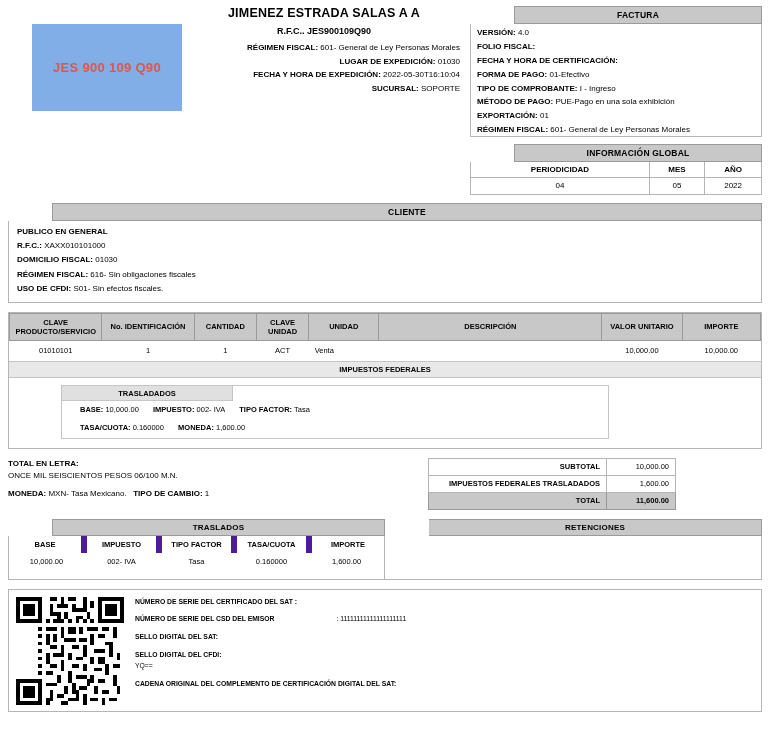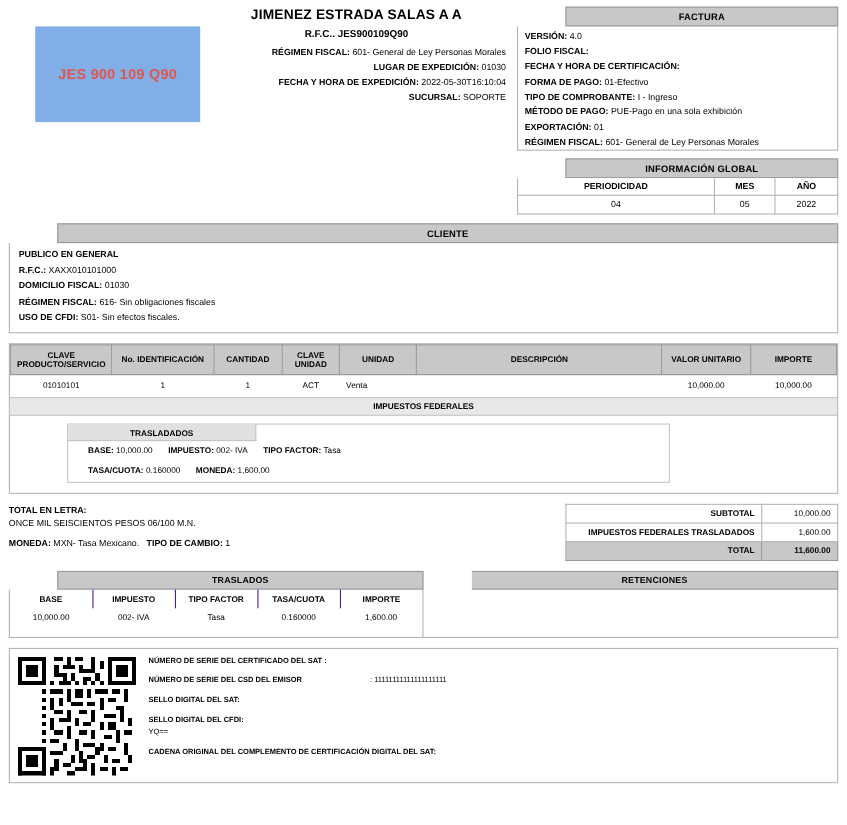--- a/index.html
+++ b/index.html
@@ -207,21 +207,20 @@
     line-height: 1.35;
   }
   .ti-line .lbl { font-weight: bold; }
   .ti-line span.gap { display: inline-block; width: 12px; }
 
   
   .totals-section {
     margin: 9px 8px 0 8px;
     display: flex;
     align-items: flex-start;
-    justify-content: space-between;
   }
   .letra-col {
     width: 420px;
     font-size: 8px;
     padding-top: 1px;
   }
   .letra-col .lbl { font-weight: bold; }
   .letra-val { margin: 3px 0 9px 0; }
   .moneda-line { font-size: 8px; }
   .totals-table {
@@ -259,21 +258,21 @@
     width: 100%;
     border-collapse: collapse;
     table-layout: fixed;
   }
   table.trtab th {
     font-size: 7.5px;
     font-weight: bold;
     padding: 4px 2px 4px 2px;
     text-align: center;
     border-left: 1px solid #b5b5b5;
-    border-right: 1px solid #4c1d95;
+    border-right: 6px solid #4c1d95;
   }
   table.trtab td {
     font-size: 7.5px;
     padding: 4px 2px 6px 2px;
     text-align: center;
   }
   .trbox {
     border: 1px solid #b5b5b5;
     border-top: none;
     box-sizing: border-box;

